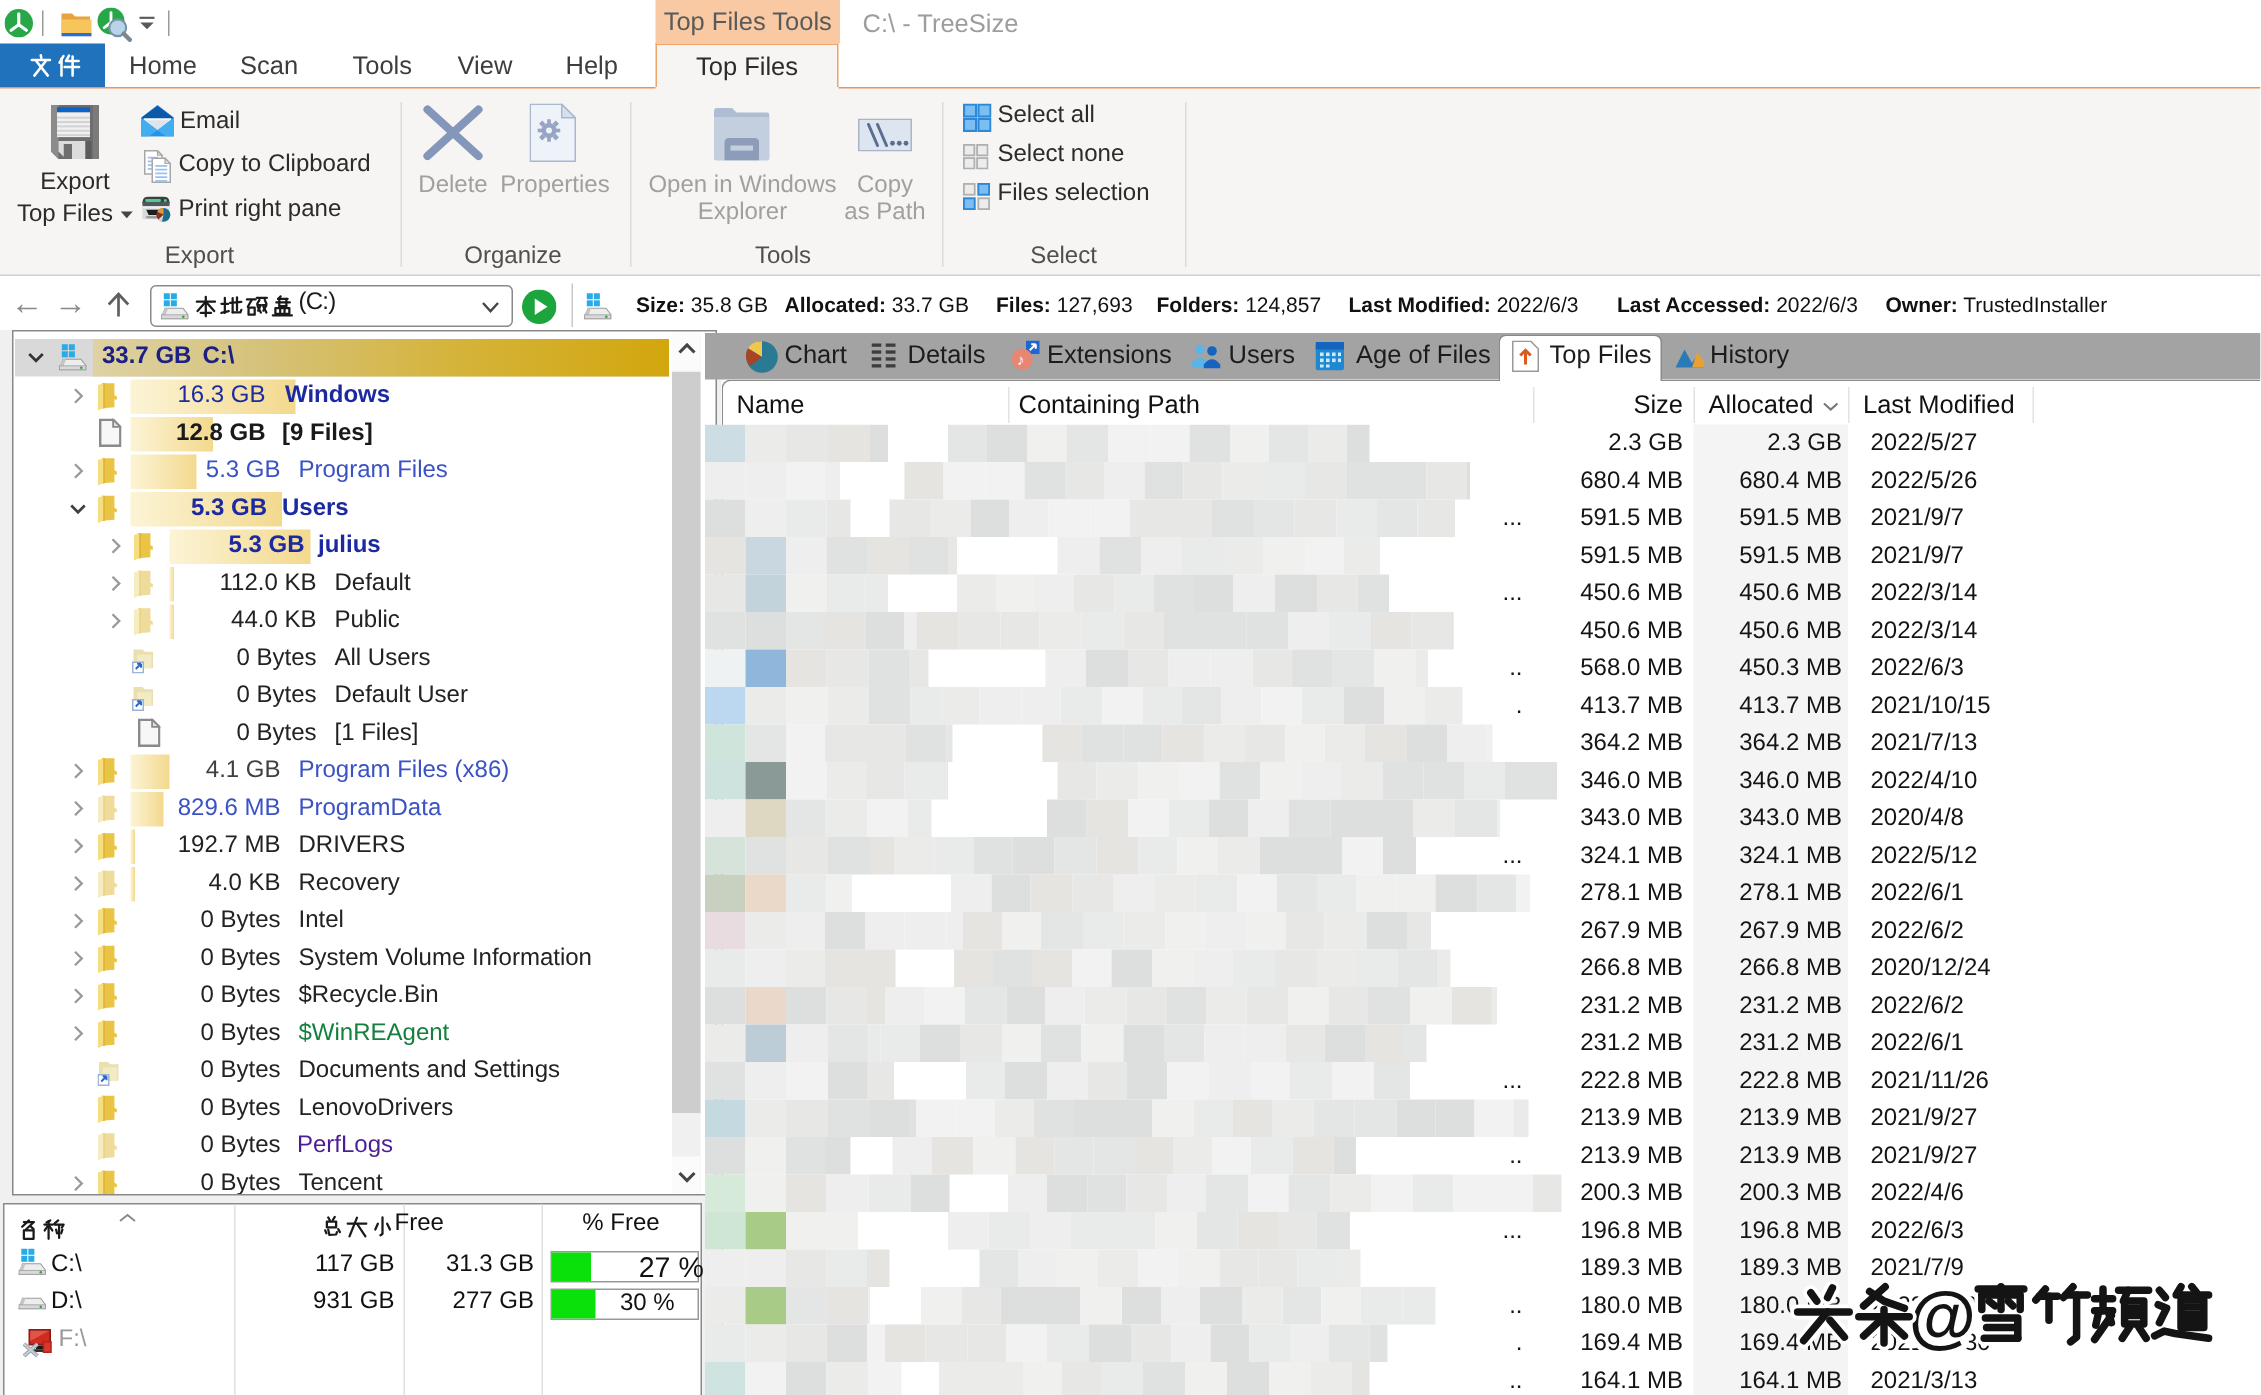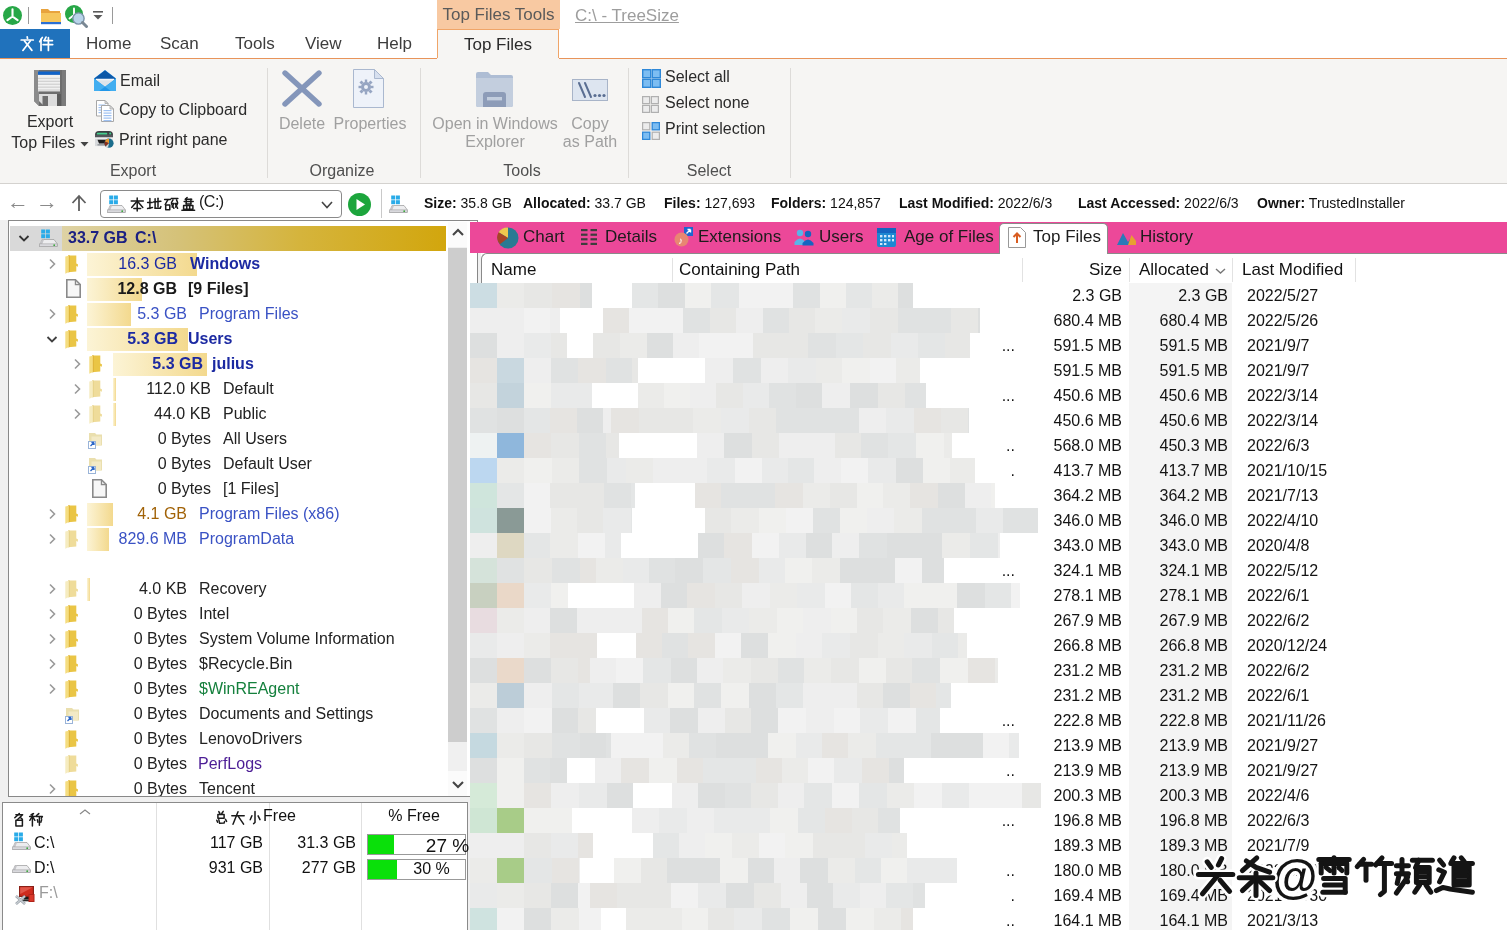--- a/index.html
+++ b/index.html
@@ -4,21 +4,21 @@
 <style>
 html,body{margin:0;padding:0;}
 body{width:1507px;height:930px;overflow:hidden;position:relative;background:#fff;
   font-family:"Liberation Sans",sans-serif;-webkit-font-smoothing:antialiased;}
 .abs{position:absolute;}
 
 #titlebar{left:0;top:0;width:1507px;height:29px;background:#fff;}
 .qsep{position:absolute;top:7px;width:1px;height:17px;background:#9a9a9a;}
 #ctxhdr{position:absolute;left:437px;top:0;width:123px;height:29px;background:#f8c9a2;
   color:#5a5a5a;font-size:17px;line-height:29px;text-align:center;}
-#wintitle{position:absolute;left:575px;top:0;height:29px;line-height:31px;color:#9d9d9d;font-size:17px;text-decoration:underline;}
+#wintitle{position:absolute;left:575px;top:0;height:29px;line-height:31px;color:#9d9d9d;font-size:17px;}
 
 #menubar{left:0;top:29px;width:1507px;height:29px;background:#fff;}
 #filetab{position:absolute;left:0;top:0;width:70px;height:29px;background:#2072bc;color:#fff;
   font-size:17px;line-height:29px;text-align:center;}
 .mtab{position:absolute;top:0;height:29px;line-height:30px;font-size:17px;color:#3d3d3d;}
 #tftab{position:absolute;left:437px;top:0;width:122px;height:29px;background:#f6f5f3;
   border:1px solid #f0a568;border-bottom:none;box-sizing:border-box;
   font-size:17px;color:#2b2b2b;text-align:center;line-height:29px;}
 
 #ribbon{left:0;top:58px;width:1507px;height:125px;background:#f6f5f3;border-bottom:1px solid #d4d2cf;}
@@ -39,21 +39,21 @@
 #tree{left:8px;top:220px;width:470px;height:577px;background:#fff;border:1px solid #888;box-sizing:border-box;overflow:hidden;}
 .trow{position:absolute;left:1px;width:436px;height:25px;font-size:16px;}
 .tsize{position:absolute;top:3px;text-align:right;}
 .tname{position:absolute;top:3px;white-space:nowrap;}
 .bar{position:absolute;top:1px;height:23px;background:linear-gradient(to right,#fcf4d6,#f3d98e);}
 .chev{position:absolute;top:5px;width:14px;height:14px;}
 
 #drives{left:2px;top:802px;width:466px;height:128px;background:#fff;border:1px solid #8a8a8a;border-bottom:none;box-sizing:border-box;font-size:16px;color:#111;}
 .dcol{position:absolute;top:0;width:1px;height:128px;background:#e0e0e0;}
 
-#righttabs{left:470px;top:222px;width:1037px;height:31px;background:#ec4899;z-index:3;}
+#righttabs{left:470px;top:222px;width:1037px;height:31px;background:#a3a3a3;z-index:3;}
 .rtab{position:absolute;top:5px;font-size:17px;color:#1c1c1c;white-space:nowrap;z-index:2;}
 #seltab{position:absolute;left:529px;top:1px;width:109px;height:31px;background:#fff;
   border:1px solid #8a8a8a;border-bottom:none;border-radius:5px 5px 0 0;box-sizing:border-box;}
 #rtable{left:481px;top:253px;width:1026px;height:677px;background:#fff;
   border-left:1px solid #8a8a8a;border-top:1px solid #8a8a8a;border-top-left-radius:6px;box-sizing:border-box;}
 .hdr{position:absolute;top:6px;font-size:17px;color:#111;}
 .hsep{position:absolute;top:4px;width:1px;height:24px;background:#e2e2e2;}
 .cell{position:absolute;height:25px;font-size:16px;color:#141414;line-height:25px;}
 .num{text-align:right;}
 #watermark{left:1193px;top:845px;width:314px;height:75px;}
@@ -241,21 +241,21 @@
     <rect x="0.6" y="9.4" width="7" height="7" fill="#ececec" stroke="#b0b0b0" stroke-width="1.2"></rect>
     <rect x="9.4" y="9.4" width="7" height="7" fill="#ececec" stroke="#b0b0b0" stroke-width="1.2"></rect>
   </svg>
   <div class="rtxt" style="left:665px;top:36px">Select none</div>
   <svg class="abs" style="left:642px;top:64px" width="18" height="18" viewBox="0 0 18 18">
     <rect x="0.6" y="0.6" width="7.2" height="7.2" fill="#ececec" stroke="#b0b0b0" stroke-width="1.2"></rect>
     <rect x="10.2" y="0.6" width="7.2" height="7.2" fill="#7cbdf2" stroke="#2e88d8" stroke-width="1.3"></rect>
     <rect x="0.6" y="10.2" width="7.2" height="7.2" fill="#7cbdf2" stroke="#2e88d8" stroke-width="1.3"></rect>
     <rect x="10.2" y="10.2" width="7.2" height="7.2" fill="#ececec" stroke="#b0b0b0" stroke-width="1.2"></rect>
   </svg>
-  <div class="rtxt" style="left:665px;top:62px">Print selection</div>
+  <div class="rtxt" style="left:665px;top:62px">Files selection</div>
   <div class="rlabel" style="left:639px;width:140px">Select</div>
   <div class="rsep" style="left:790px"></div>
 </div>
 
 <div class="abs" id="addrbar">
   <div class="navarrow" style="left:7px">←</div>
   <div class="navarrow" style="left:36px">→</div>
   <svg class="abs" style="left:71px;top:10px" width="16" height="18" viewBox="0 0 16 18">
 <path d="M8 17 L8 3 M1.5 9 L8 2 L14.5 9" stroke="#5f5f5f" stroke-width="1.8" fill="none"></path>
     </svg>
@@ -481,35 +481,48 @@
 <div class="trow" style="top:281px">
 <div class="bar" style="left:77px;width:26px"></div>
 <svg class="chev" style="left:35px" viewBox="0 0 14 14">
         <path d="M5 2.5 L9.5 7 L5 11.5" stroke="#9a9a9a" stroke-width="1.6" fill="none"></path>
       </svg>
 <svg class="abs" style="left:55px;top:3px" width="13" height="19" viewBox="0 0 13 19">
         <path d="M3 0.5 h8.3 v8 l1.6 0.8 v2.4 l-1.6 -0.6 v5.4 l-8.3 0.7 z" fill="#eac545"></path>
         <path d="M3 0.5 h2 v16.6 l-2 0.2 z" fill="#e0b63a"></path>
         <path d="M0.3 1.6 L3.8 0.7 L3.8 16.9 L0.3 18.8 z" fill="#f5dd80"></path>
       </svg>
-<div class="tsize" style="left:27px;width:150px;color:#a16207">4.1 GB</div>
+<div class="tsize" style="left:27px;width:150px;color:#404040">4.1 GB</div>
 <div class="tname" style="left:189px;color:#3a52c4">Program Files (x86)</div>
 </div>
 <div class="trow" style="top:306px">
 <div class="bar" style="left:77px;width:22px"></div>
 <svg class="chev" style="left:35px" viewBox="0 0 14 14">
         <path d="M5 2.5 L9.5 7 L5 11.5" stroke="#9a9a9a" stroke-width="1.6" fill="none"></path>
       </svg>
 <svg class="abs" style="left:55px;top:3px" width="13" height="19" viewBox="0 0 13 19">
         <path d="M3 0.5 h8.3 v8 l1.6 0.8 v2.4 l-1.6 -0.6 v5.4 l-8.3 0.7 z" fill="#efdc9a"></path>
         <path d="M3 0.5 h2 v16.6 l-2 0.2 z" fill="#e8d48c"></path>
         <path d="M0.3 1.6 L3.8 0.7 L3.8 16.9 L0.3 18.8 z" fill="#f6ecc0"></path>
       </svg>
 <div class="tsize" style="left:27px;width:150px;color:#3a52c4">829.6 MB</div>
 <div class="tname" style="left:189px;color:#3a52c4">ProgramData</div>
+</div>
+<div class="trow" style="top:331px">
+<div class="bar" style="left:77px;width:3px"></div>
+<svg class="chev" style="left:35px" viewBox="0 0 14 14">
+        <path d="M5 2.5 L9.5 7 L5 11.5" stroke="#9a9a9a" stroke-width="1.6" fill="none"></path>
+      </svg>
+<svg class="abs" style="left:55px;top:3px" width="13" height="19" viewBox="0 0 13 19">
+        <path d="M3 0.5 h8.3 v8 l1.6 0.8 v2.4 l-1.6 -0.6 v5.4 l-8.3 0.7 z" fill="#eac545"></path>
+        <path d="M3 0.5 h2 v16.6 l-2 0.2 z" fill="#e0b63a"></path>
+        <path d="M0.3 1.6 L3.8 0.7 L3.8 16.9 L0.3 18.8 z" fill="#f5dd80"></path>
+      </svg>
+<div class="tsize" style="left:27px;width:150px;color:#222">192.7 MB</div>
+<div class="tname" style="left:189px;color:#222">DRIVERS</div>
 </div>
 <div class="trow" style="top:356px">
 <div class="bar" style="left:77px;width:3px"></div>
 <svg class="chev" style="left:35px" viewBox="0 0 14 14">
         <path d="M5 2.5 L9.5 7 L5 11.5" stroke="#9a9a9a" stroke-width="1.6" fill="none"></path>
       </svg>
 <svg class="abs" style="left:55px;top:3px" width="13" height="19" viewBox="0 0 13 19">
         <path d="M3 0.5 h8.3 v8 l1.6 0.8 v2.4 l-1.6 -0.6 v5.4 l-8.3 0.7 z" fill="#efdc9a"></path>
         <path d="M3 0.5 h2 v16.6 l-2 0.2 z" fill="#e8d48c"></path>
         <path d="M0.3 1.6 L3.8 0.7 L3.8 16.9 L0.3 18.8 z" fill="#f6ecc0"></path>

